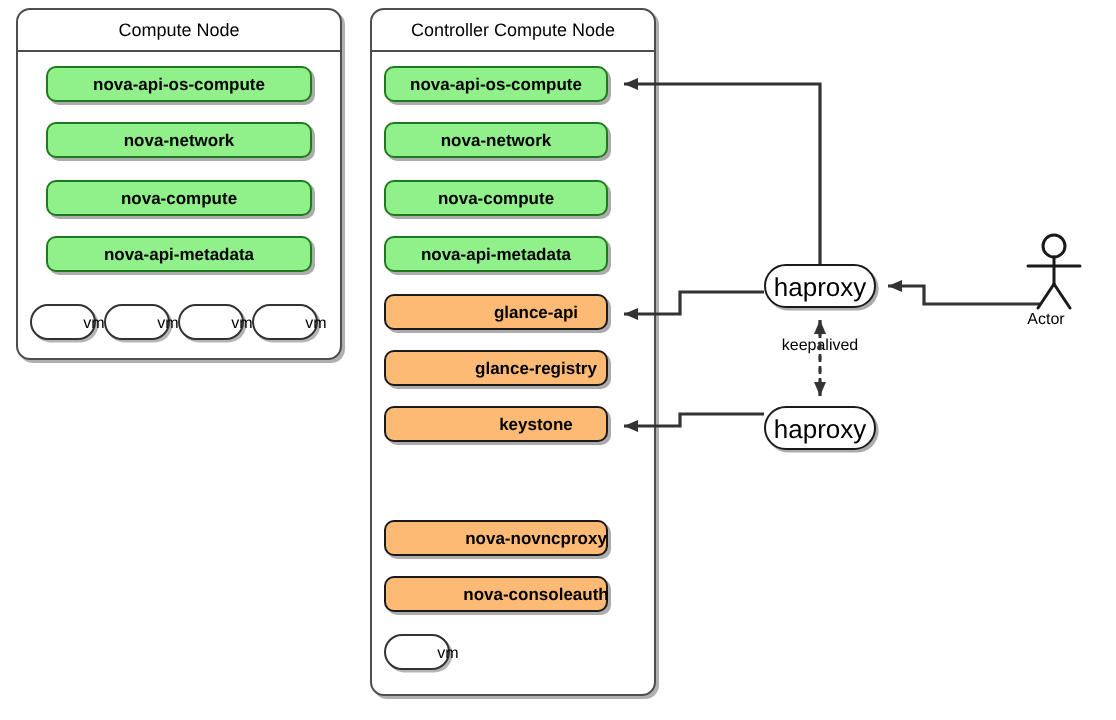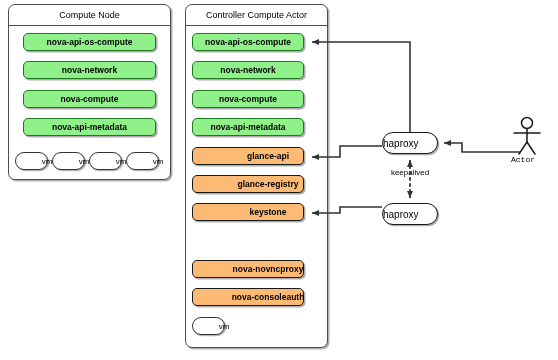--- a/index.html
+++ b/index.html
@@ -83,24 +83,25 @@
     padding-left: 31px;
   }
 
   
   .oval {
     position: absolute;
     box-sizing: border-box;
     background: #ffffff;
     border: 1.3px solid #1a1a1a;
     border-radius: 999px;
-    font-size: 10px;
+    font-size: 13px;
     color: #000000;
     display: flex;
     align-items: center;
+    justify-content: center;
     box-shadow: 1.3px 1.3px 0 rgba(90,90,90,0.5);
     white-space: nowrap;
   }
 
   
   #wires {
     position: absolute;
     left: 0;
     top: 0;
     width: 558px;
@@ -153,21 +154,21 @@
     <span>vm</span>
   </div>
   <div class="vm" style="left:89px; top:152px; width:28px; height:18px;">
     <span>vm</span>
   </div>
   <div class="vm" style="left:126px; top:152px; width:28px; height:18px;">
     <span>vm</span>
   </div>
 
   <div class="node" style="left:185px; top:4px; width:143px; height:344px;">
-    <div class="node-title">Controller Compute Actor</div>
+    <div class="node-title">Controller Compute Node</div>
   </div>
 
   <div class="svc green" style="left:192px; top:33px; width:112px; height:18px;">
     <span>nova-api-os-compute</span>
   </div>
   <div class="svc green" style="left:192px; top:61px; width:112px; height:18px;">
     <span>nova-network</span>
   </div>
   <div class="svc green" style="left:192px; top:90px; width:112px; height:18px;">
     <span>nova-compute</span>
@@ -197,21 +198,21 @@
 
   <div class="oval" style="left:382px; top:132px; width:56px; height:22px;">
     <span>haproxy</span>
   </div>
   <div class="oval" style="left:382px; top:203px; width:56px; height:22px;">
     <span>haproxy</span>
   </div>
 
   <div class="edge-label" style="left:380px; top:168px; width:60px;"><span>keepalived</span></div>
 
-  <div class="actor-label" style="left:503px; top:155px; width:40px;font-family:Liberation Mono, monospace;"><span>Actor</span></div>
+  <div class="actor-label" style="left:503px; top:155px; width:40px;"><span>Actor</span></div>
 
   <svg id="wires" viewBox="0 0 558 360" xmlns="http://www.w3.org/2000/svg">
     <defs>
       <marker id="arrow" markerWidth="8" markerHeight="8" refX="7" refY="3" orient="auto" markerUnits="userSpaceOnUse">
         <path d="M0,0 L7,3 L0,6 z" fill="#333333"></path>
       </marker>
       <marker id="arrow-up" markerWidth="8" markerHeight="8" refX="7" refY="3" orient="auto" markerUnits="userSpaceOnUse">
         <path d="M0,0 L7,3 L0,6 z" fill="#333333"></path>
       </marker>
     </defs>

